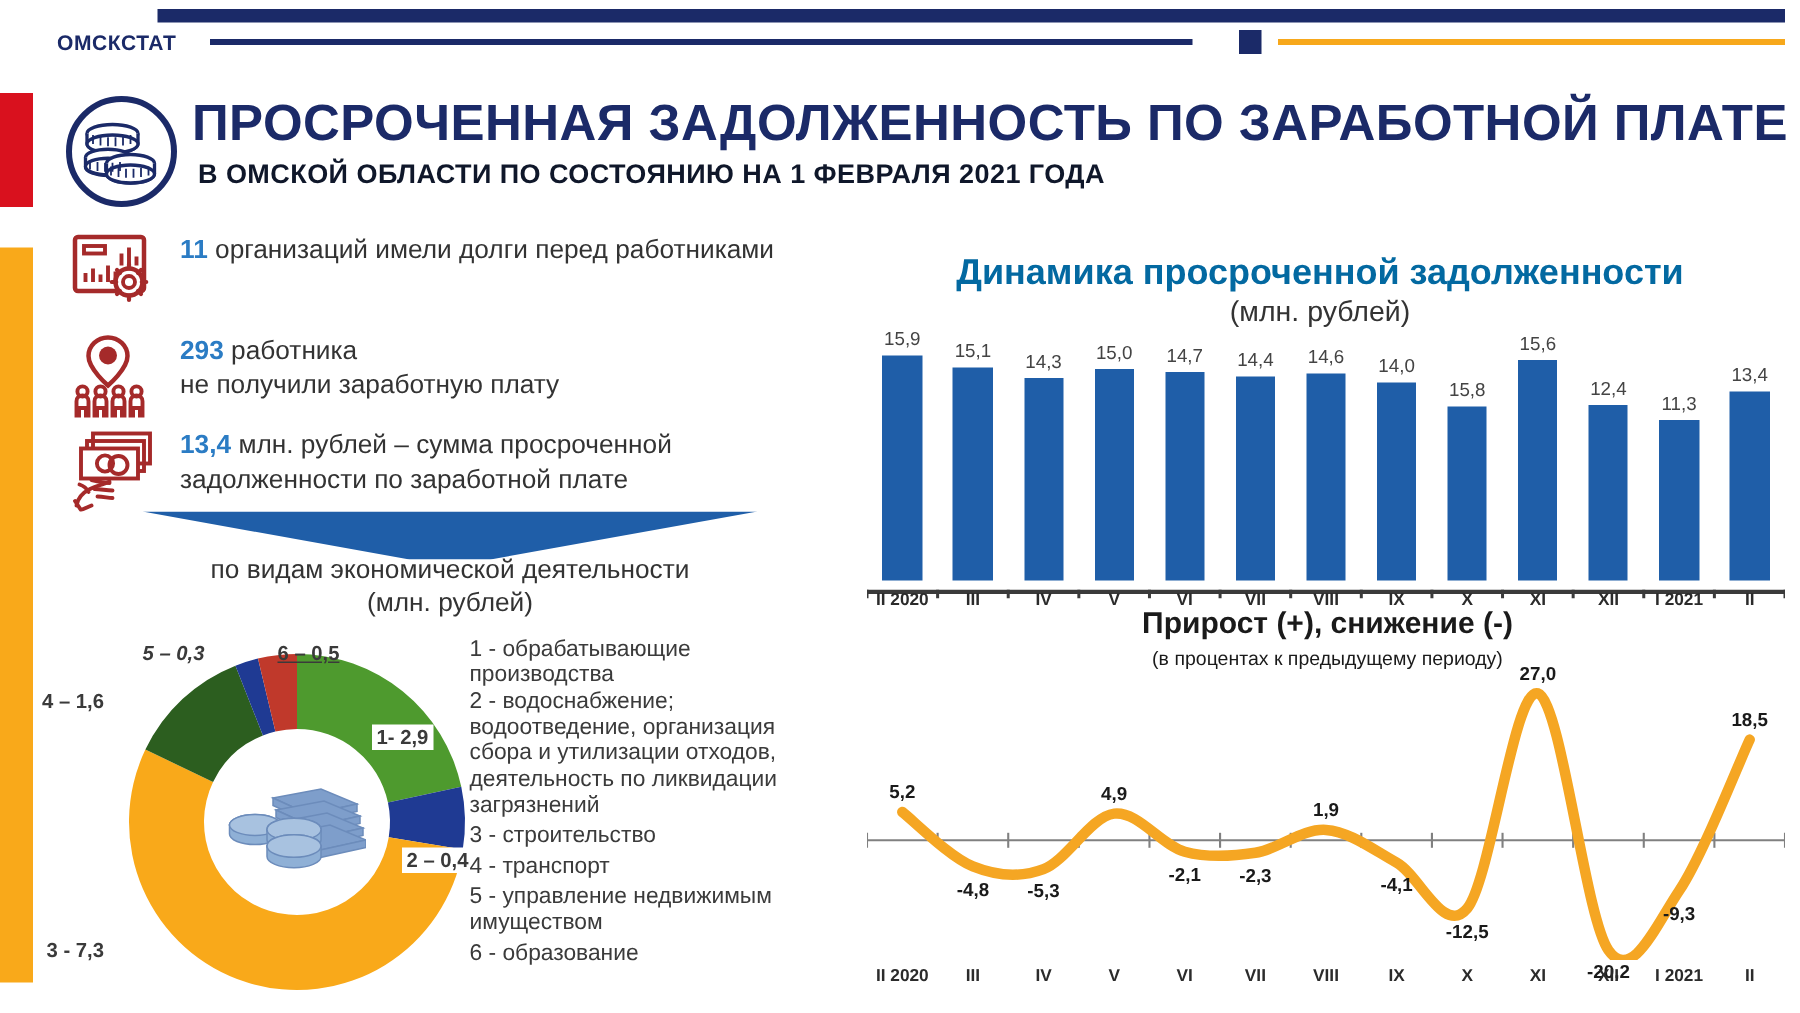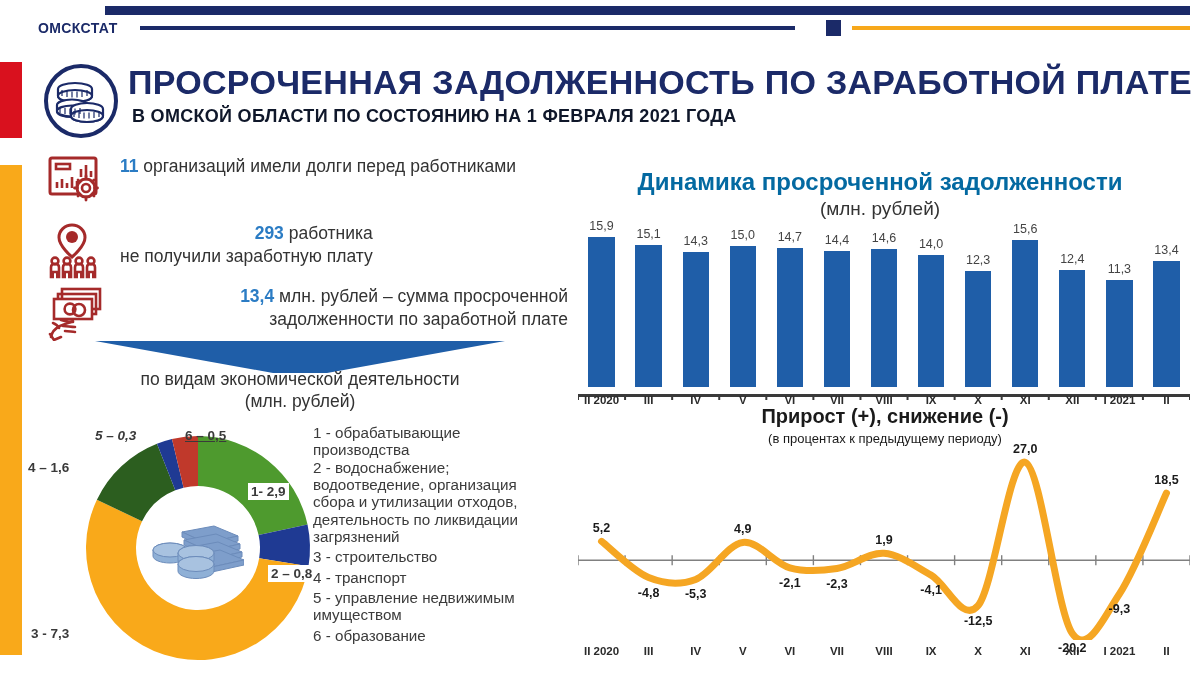--- a/index.html
+++ b/index.html
@@ -24,21 +24,21 @@
   .accent-orange{position:absolute;left:0;top:165px;width:22px;height:490px;background:#f9a91a;}
 
   
   .logo-circle{position:absolute;left:42px;top:62px;width:78px;height:78px;}
   .title-main{position:absolute;left:128px;top:63px;width:1060px;
     font-size:34px;font-weight:bold;color:#1b2a68;letter-spacing:.3px;white-space:nowrap;}
   .title-sub{position:absolute;left:132px;top:106px;width:1060px;
     font-size:18px;font-weight:bold;color:#0f172a;letter-spacing:.3px;white-space:nowrap;}
 
   
-  .stat{position:absolute;display:flex;align-items:flex-start;text-align:right;}
+  .stat{position:absolute;display:flex;align-items:flex-start;}
   .stat-ico{flex:0 0 auto;margin-right:14px;}
   .stat-txt{font-size:17.5px;color:#333333;line-height:1.32;}
   .stat-num{color:#2b7cc4;font-weight:bold;}
   #stat1{left:48px;top:155px;width:500px;}
   #stat2{left:48px;top:222px;width:500px;}
   #stat3{left:48px;top:285px;width:520px;}
 
   
   .arrow{position:absolute;left:95px;top:341px;width:410px;height:32px;}
 
@@ -237,21 +237,21 @@
         <path d="M26 44v7c0 4.1 8 7.5 18 7.5s18-3.4 18-7.5v-7z"></path>
         <ellipse cx="44" cy="44" rx="18" ry="7.5" fill="#a8c2e0"></ellipse>
       </g>
     </svg>
   </div>
 
   <div class="dlabel" id="dl5" style="left: 95px; top: 428px; font-style: italic;">5 – 0,3</div>
   <div class="dlabel" id="dl6" style="left: 185px; top: 428px; text-decoration: underline;">6 – 0,5</div>
   <div class="dlabel" id="dl4" style="left: 28px; top: 460px;">4 – 1,6</div>
   <div class="dlabel dlabel-box" id="dl1" style="left: 248px; top: 483px;">1- 2,9</div>
-  <div class="dlabel dlabel-box" id="dl2" style="left: 268px; top: 565px;">2 – 0,8</div>
+  <div class="dlabel dlabel-box" id="dl2" style="left: 268px; top: 565px;">2 – 0,4</div>
   <div class="dlabel dlabel-box" id="dl3" style="left: 28px; top: 625px;">3 - 7,3</div>
 
   <div class="legend">
     <div>1 - обрабатывающие</div>
     <div>производства</div>
     <div>2 - водоснабжение;</div>
     <div>водоотведение, организация</div>
     <div>сбора и утилизации отходов,</div>
     <div>деятельность по ликвидации</div>
     <div class="sp">загрязнений</div>
@@ -275,21 +275,21 @@
       <div class="bar-val" style="left: 164.769px; top: 5.57143px;">15,0</div>
       <div class="bar-rect" style="left: 198.665px; width: 26.3631px; height: 138.6px; background: rgb(31, 94, 168);"></div>
       <div class="bar-val" style="left: 211.846px; top: 8.4px;">14,7</div>
       <div class="bar-rect" style="left: 245.742px; width: 26.3631px; height: 135.771px; background: rgb(31, 94, 168);"></div>
       <div class="bar-val" style="left: 258.923px; top: 11.2286px;">14,4</div>
       <div class="bar-rect" style="left: 292.818px; width: 26.3631px; height: 137.657px; background: rgb(31, 94, 168);"></div>
       <div class="bar-val" style="left: 306px; top: 9.34286px;">14,6</div>
       <div class="bar-rect" style="left: 339.895px; width: 26.3631px; height: 132px; background: rgb(31, 94, 168);"></div>
       <div class="bar-val" style="left: 353.077px; top: 15px;">14,0</div>
       <div class="bar-rect" style="left: 386.972px; width: 26.3631px; height: 115.971px; background: rgb(31, 94, 168);"></div>
-      <div class="bar-val" style="left: 400.154px; top: 31.0286px;">12,3</div>
+      <div class="bar-val" style="left: 400.154px; top: 31.0286px;">15,8</div>
       <div class="bar-rect" style="left: 434.049px; width: 26.3631px; height: 147.086px; background: rgb(31, 94, 168);"></div>
       <div class="bar-val" style="left: 447.231px; top: -0.0857142px;">15,6</div>
       <div class="bar-rect" style="left: 481.126px; width: 26.3631px; height: 116.914px; background: rgb(31, 94, 168);"></div>
       <div class="bar-val" style="left: 494.308px; top: 30.0857px;">12,4</div>
       <div class="bar-rect" style="left: 528.203px; width: 26.3631px; height: 106.543px; background: rgb(31, 94, 168);"></div>
       <div class="bar-val" style="left: 541.385px; top: 40.4571px;">11,3</div>
       <div class="bar-rect" style="left: 575.28px; width: 26.3631px; height: 126.343px; background: rgb(31, 94, 168);"></div>
       <div class="bar-val" style="left: 588.462px; top: 20.6571px;">13,4</div>
     </div>
   <div class="bars-axis">

